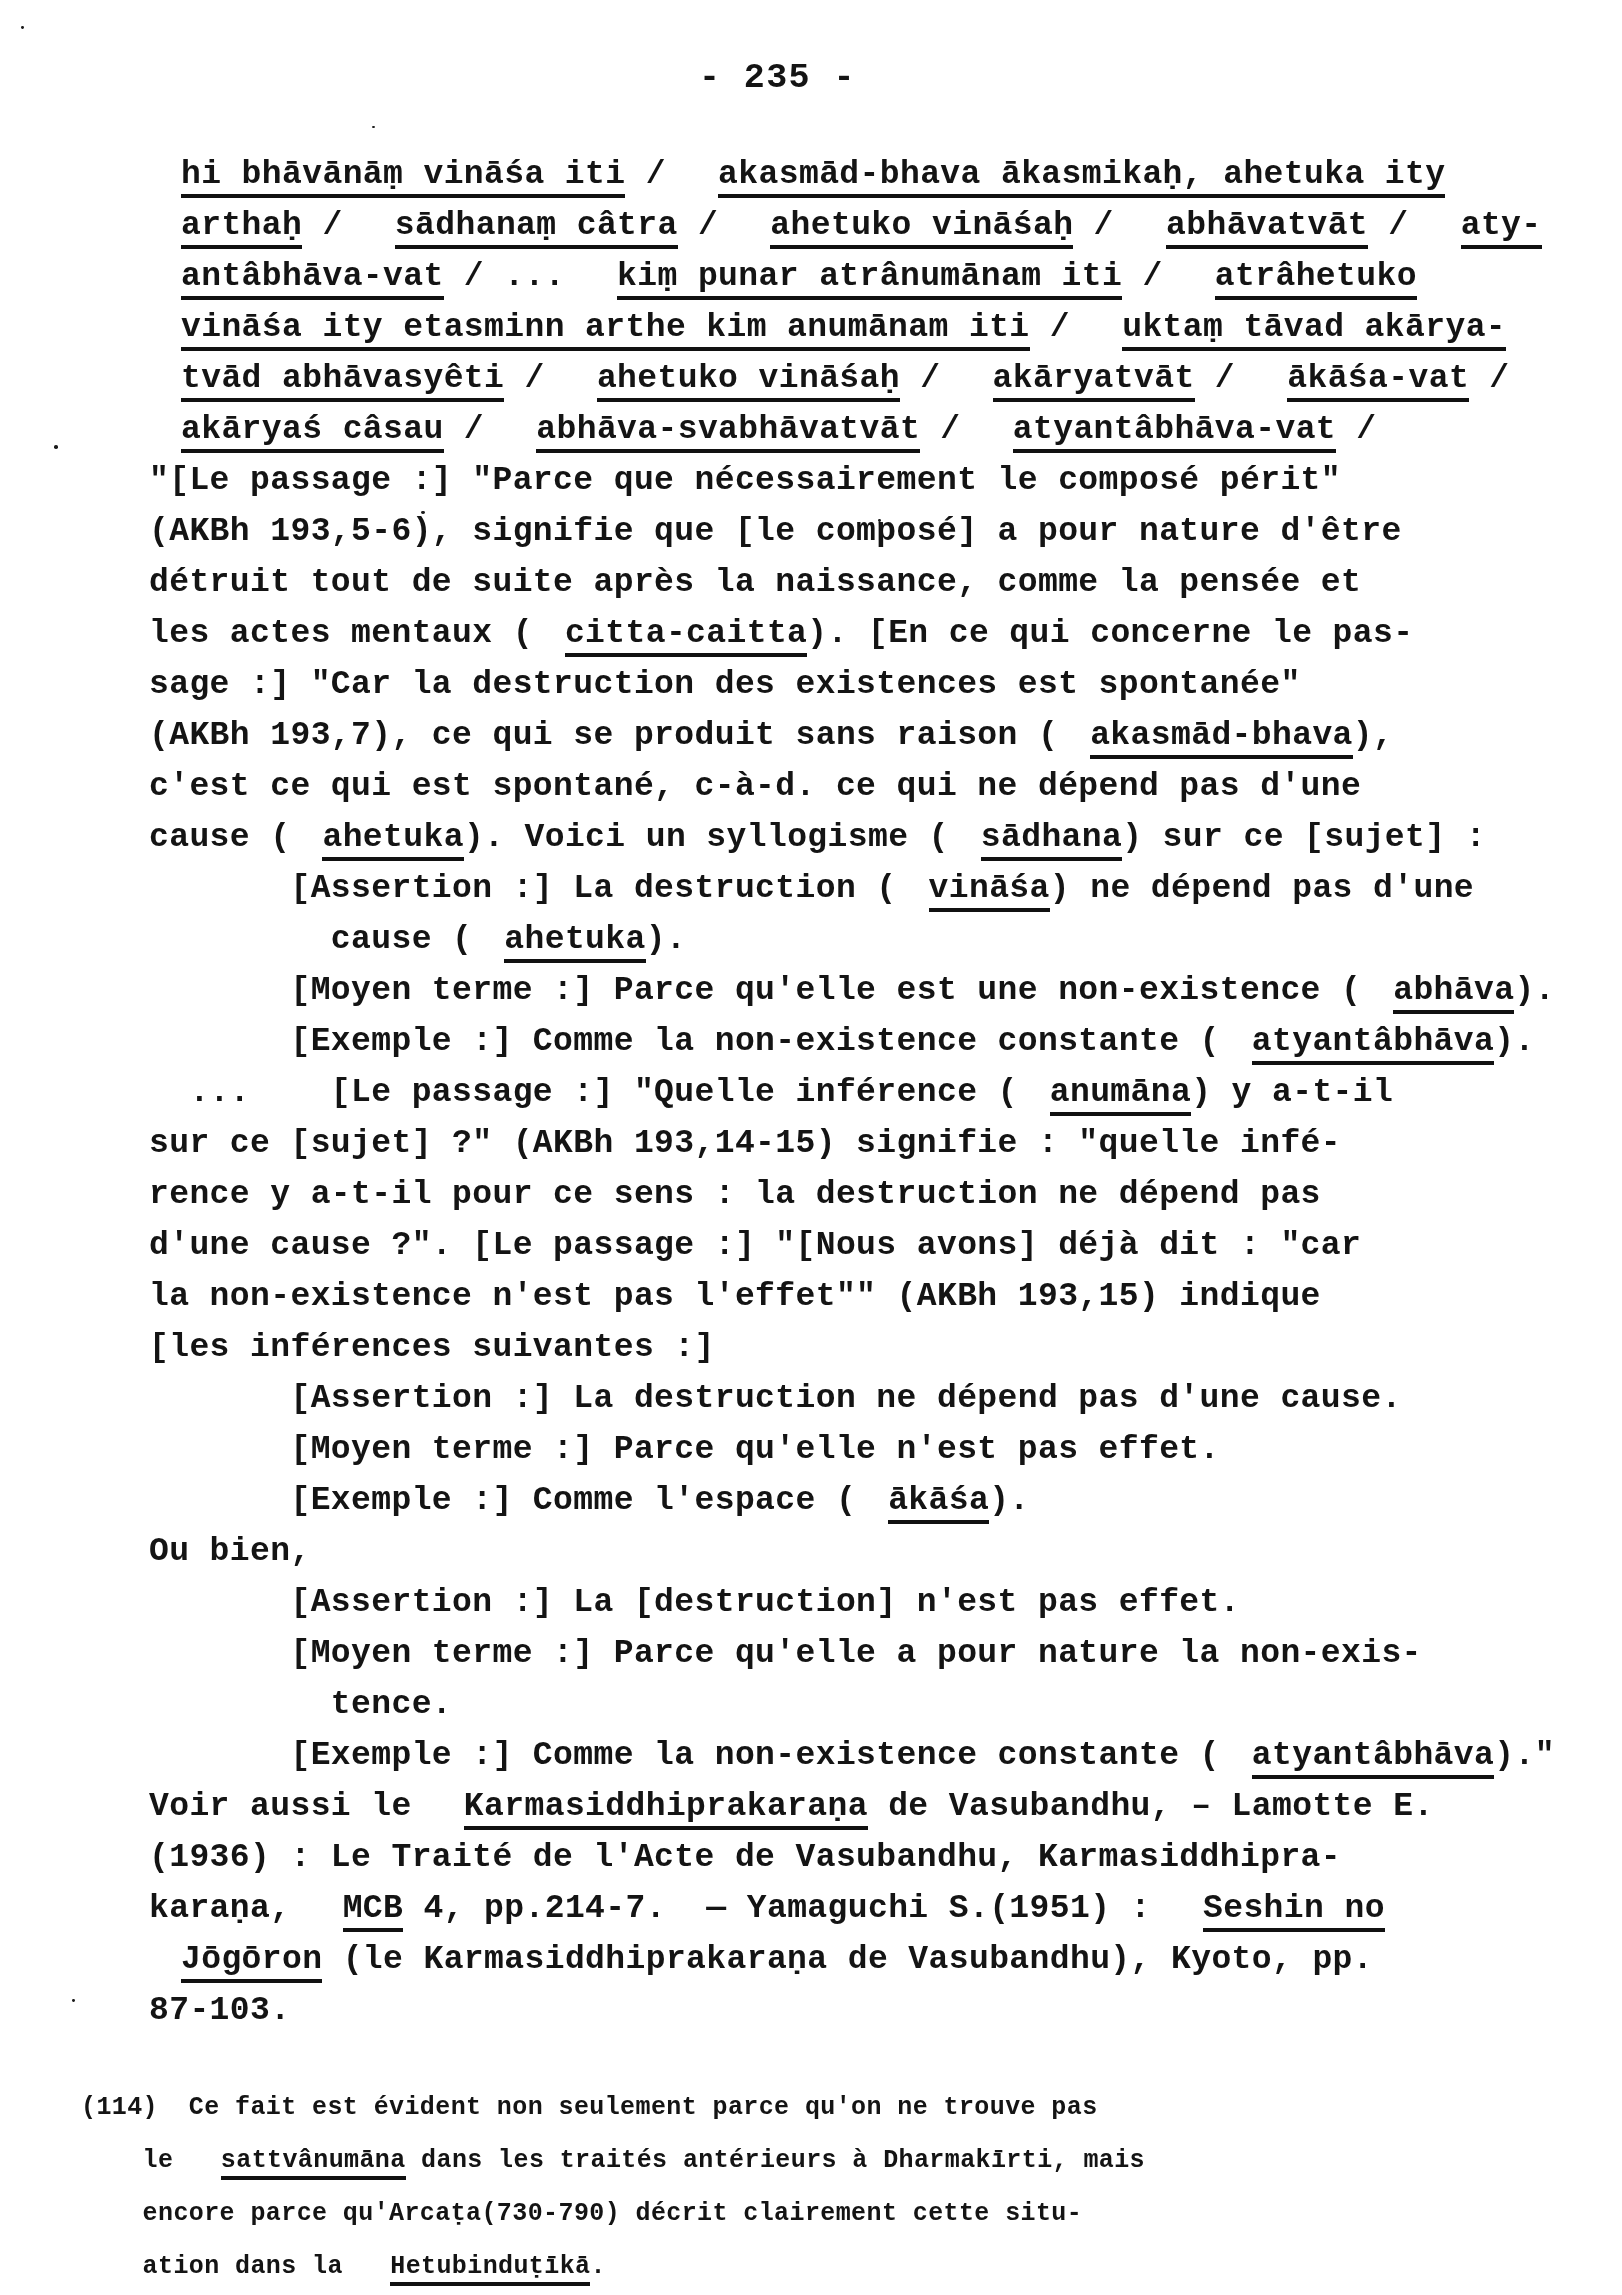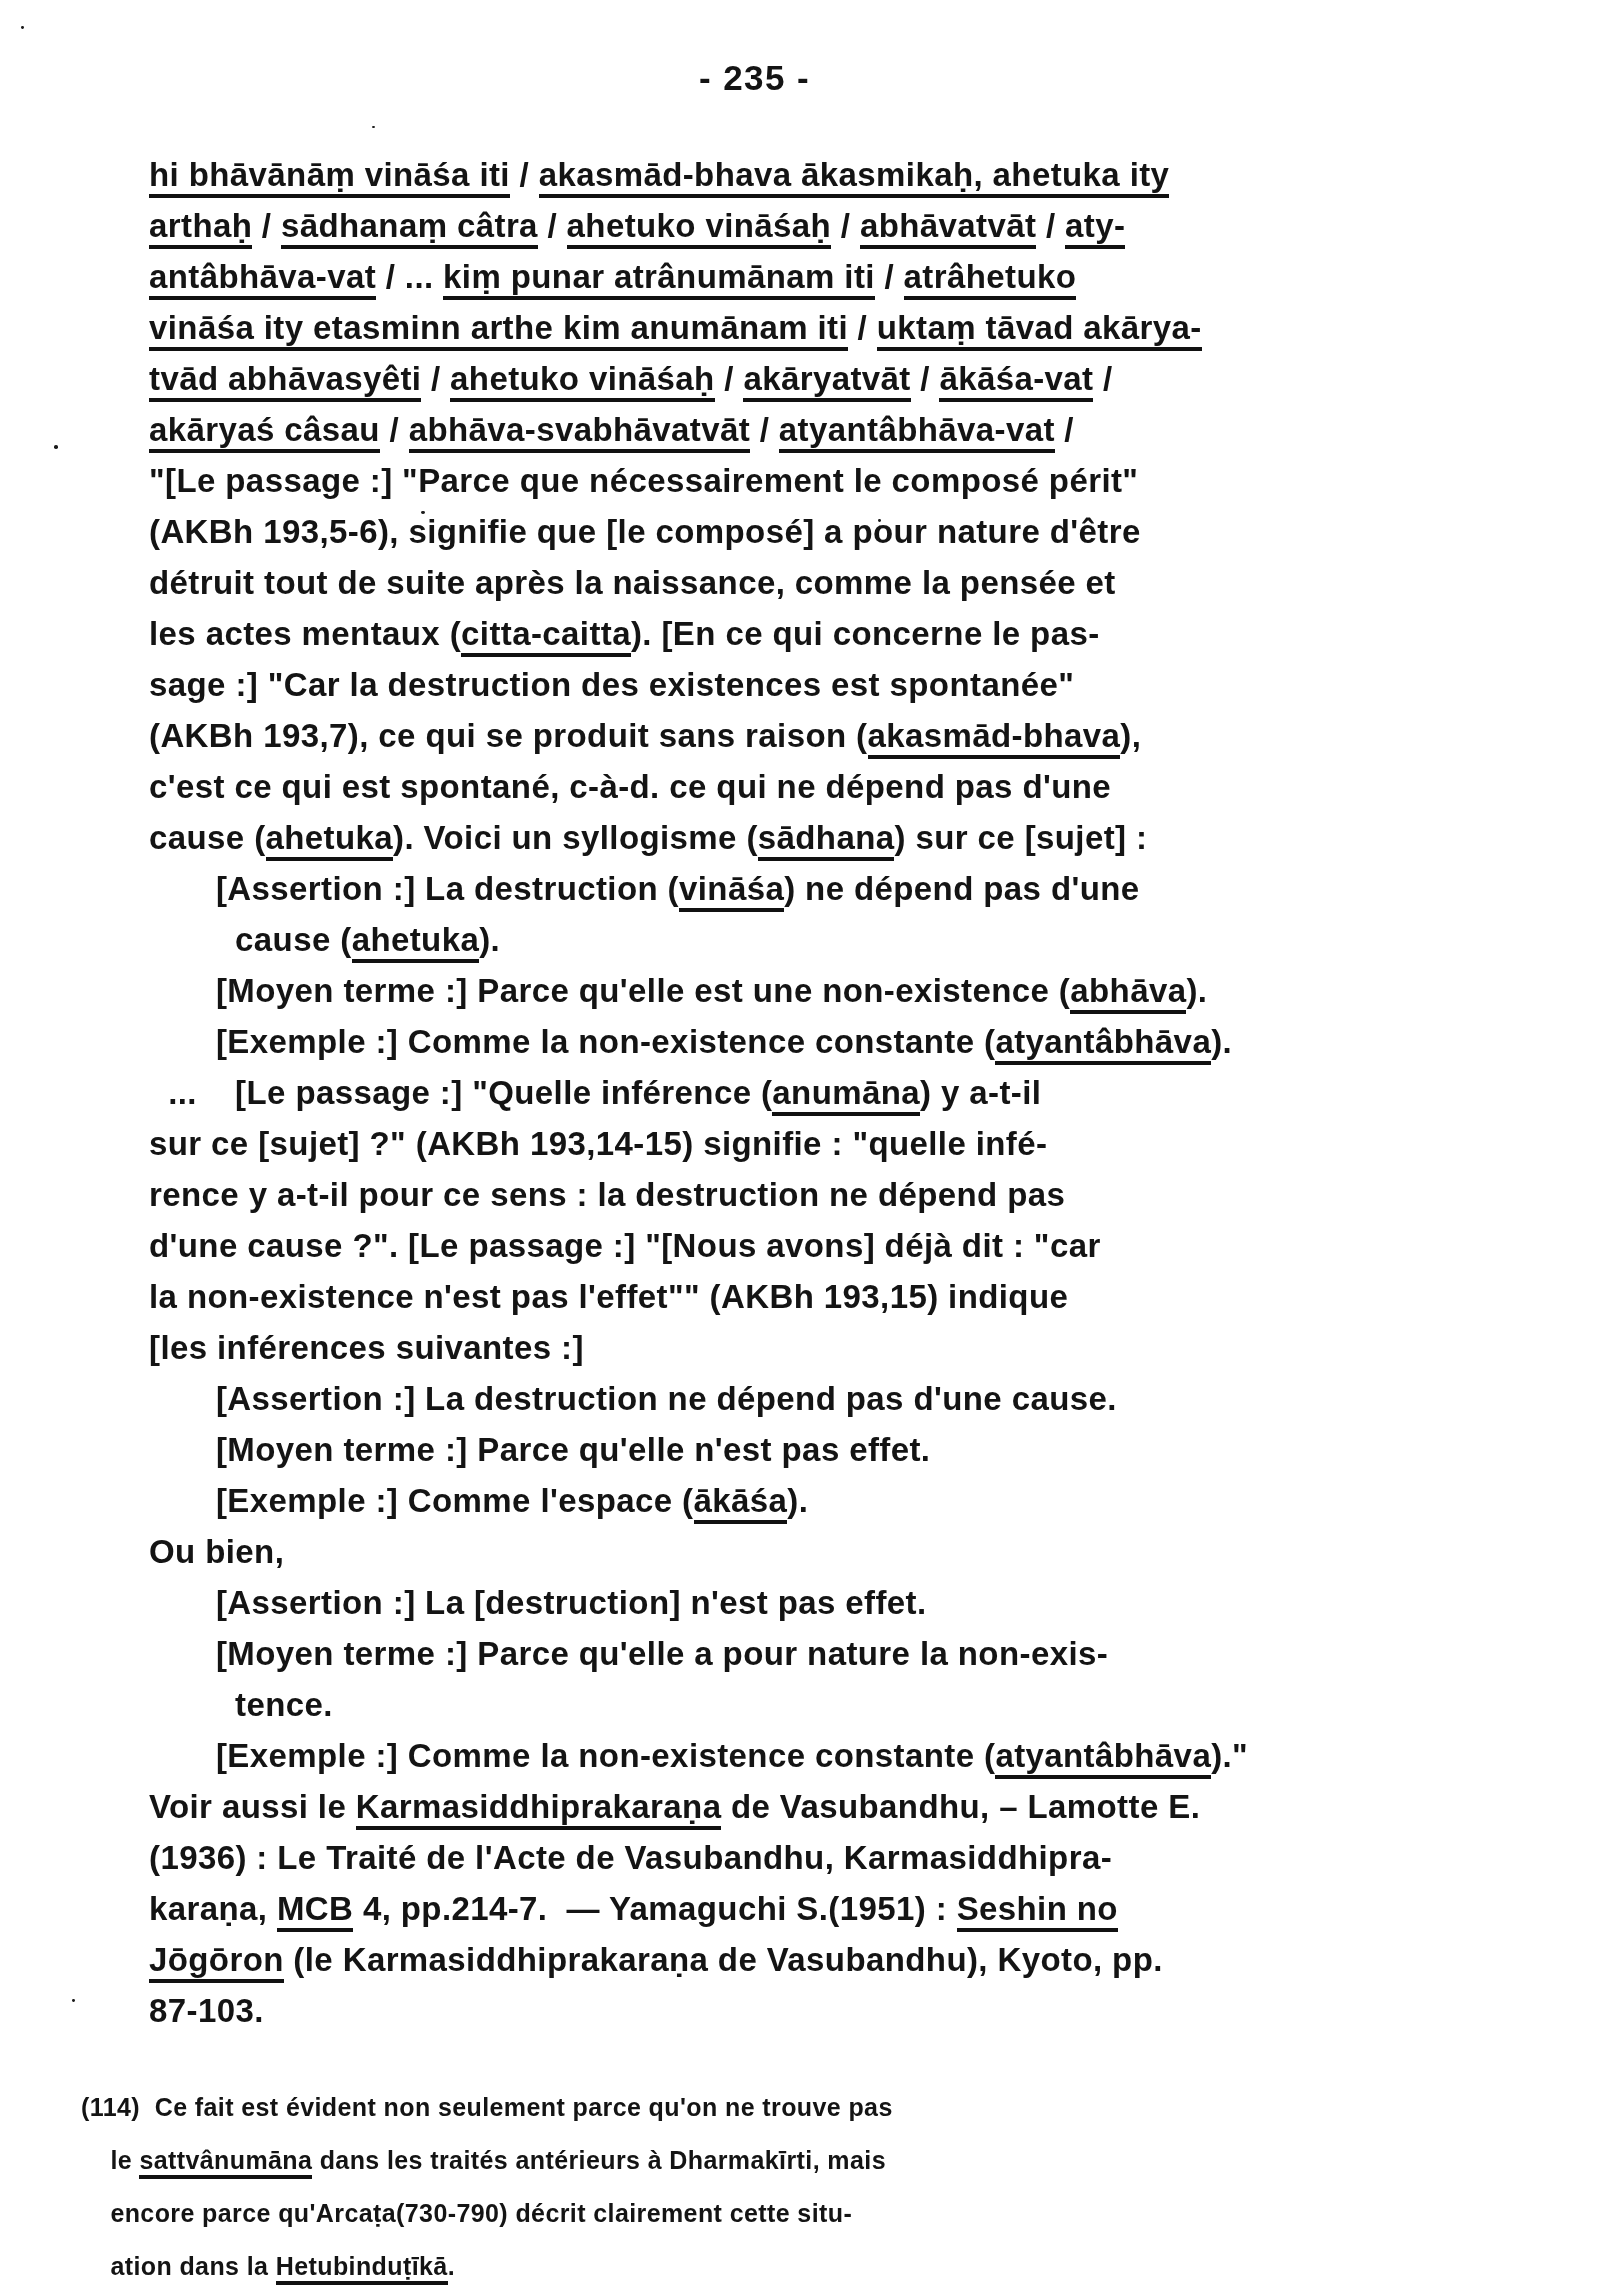--- a/index.html
+++ b/index.html
@@ -2,21 +2,21 @@
 <html style="font-size:11px"><head>
 <meta charset="utf-8">
 <style>
   html,body{margin:0;padding:0;background:#e8e8e8;}
   .page{
     position:relative;
     width:1623px;
     height:2295px;
     background:#ffffff;
     overflow:hidden;
-    font-family:Liberation Sans, sans-serif;
+    font-family:Liberation Mono, monospace;
     font-weight:700;
     color:#141414;
   }
   .pagenum{
     position:absolute;
     left:699px;
     top:57px;
     font-size:35px;
     line-height:42px;
     letter-spacing:1.4px;
@@ -37,20 +37,21 @@
     top:2081px;
     font-size:25px;
     line-height:53px;
     letter-spacing:0.4px;
     white-space:pre;
   }
   .line{white-space:pre;}
   .u{
     border-bottom:4.2px solid #111111;
     padding-bottom:0.7px;
+    margin-left:32px;
   }
   .speck{
     position:absolute;
     background:#1a1a1a;
     border-radius:50%;
   }
 </style>
 </head>
 <body>
 

